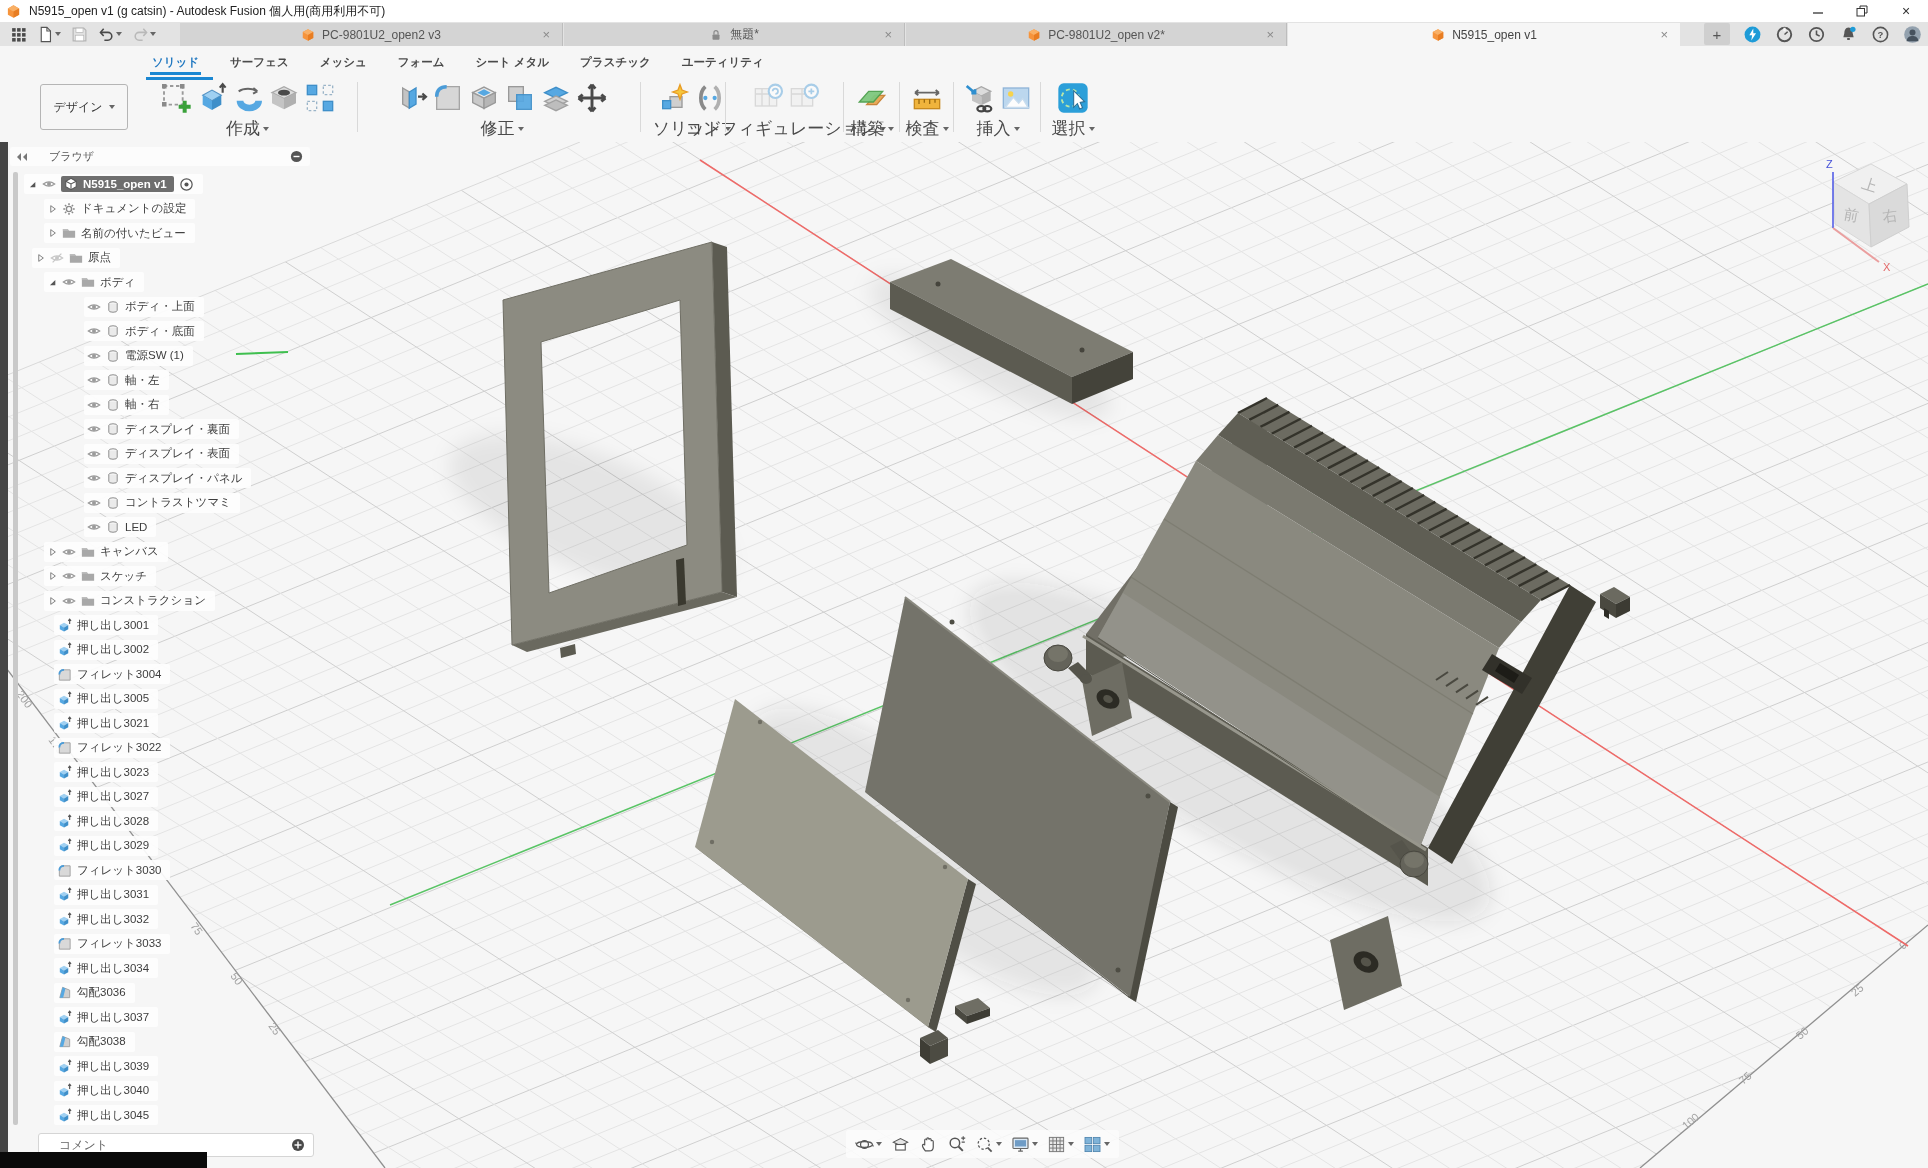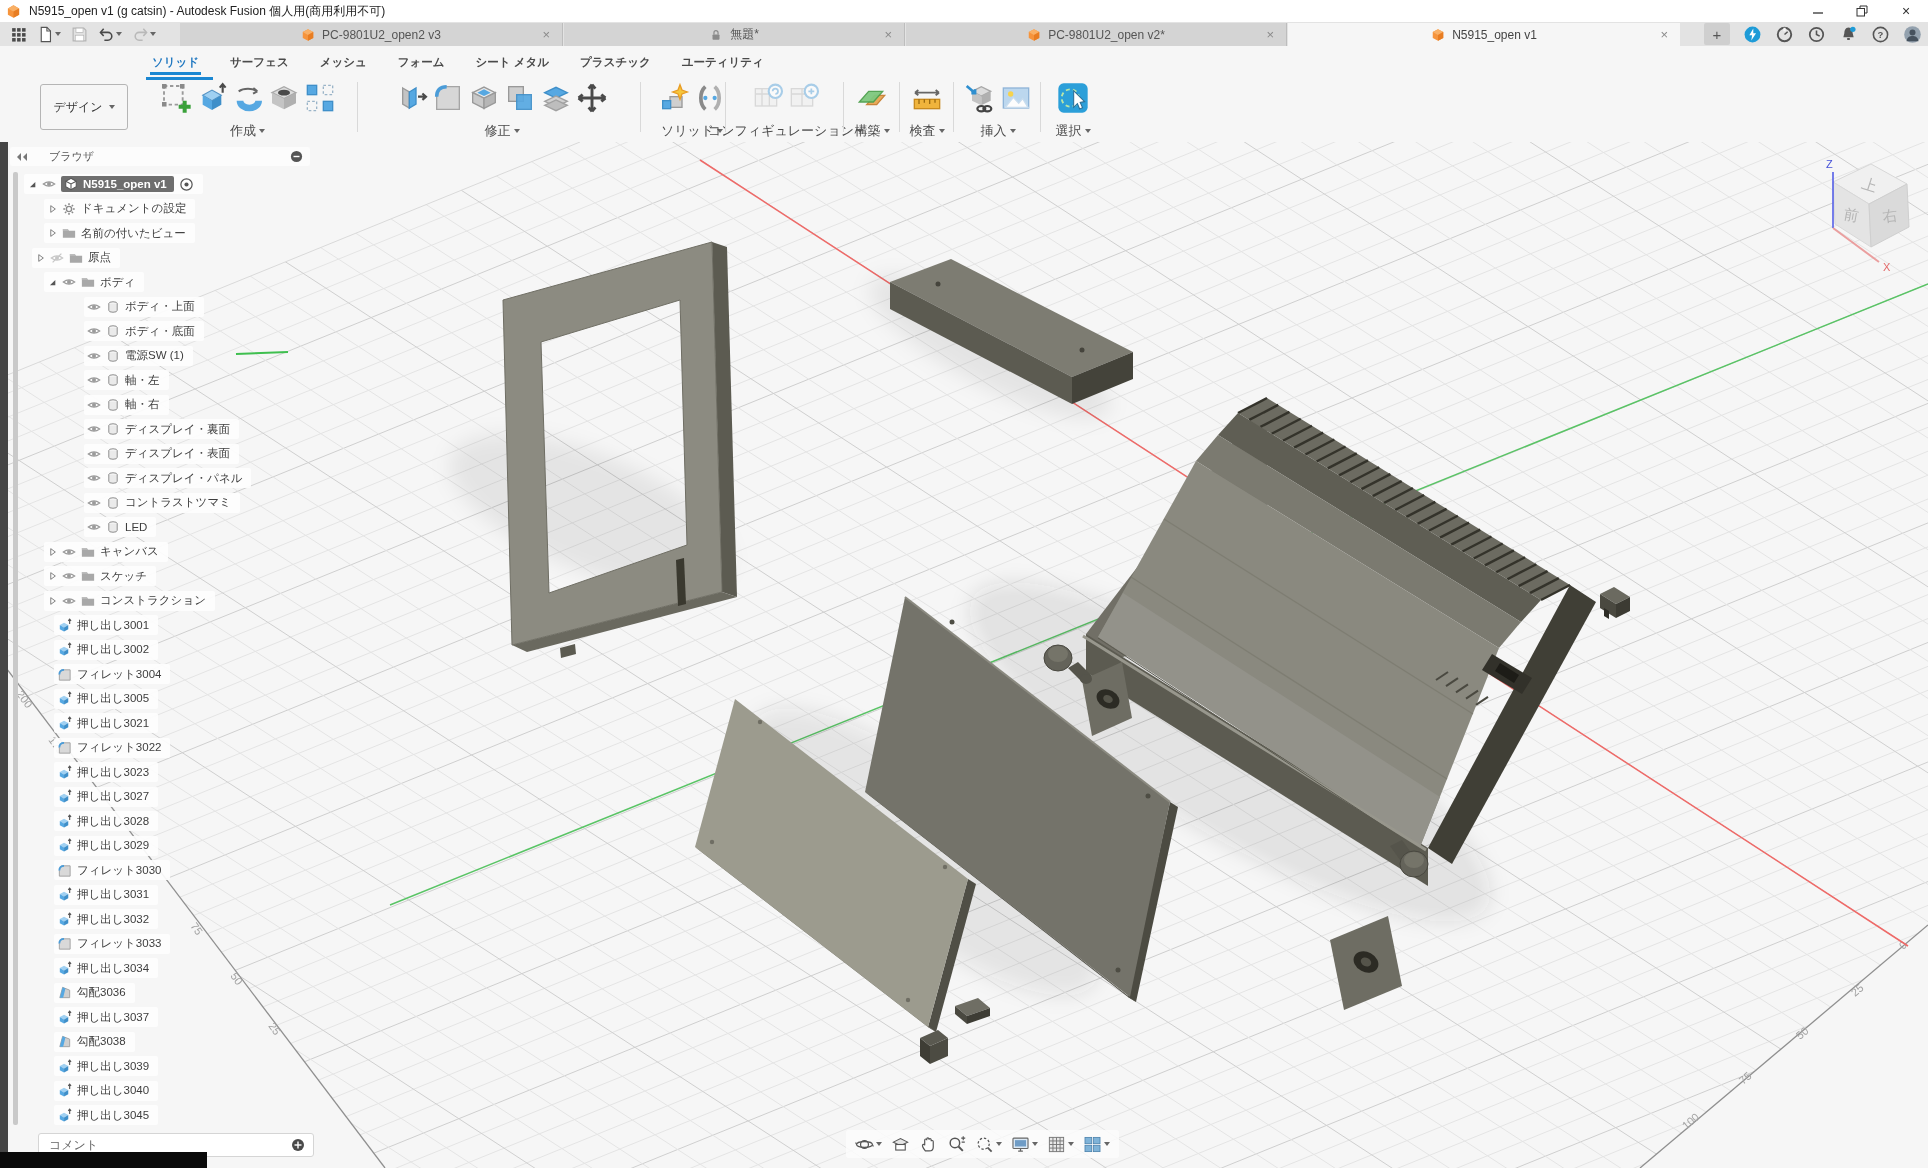--- a/index.html
+++ b/index.html
@@ -20,40 +20,40 @@
   #tabright{position:absolute;right:6px;top:0;height:24px;display:flex;align-items:center;gap:13px;}
   .plusbtn{width:26px;height:22px;background:#cfcfcf;display:flex;align-items:center;justify-content:center;color:#555;font-size:15px;border-radius:2px;}
   
   .ribbon{position:absolute;left:0;top:46px;width:1928px;height:96px;background:#f6f6f6;border-bottom:1px solid #c9c9c9;}
   #ribbontabs{position:absolute;left:150px;top:0;height:32px;display:flex;gap:27px;align-items:center;}
   .rtab{font-size:11.5px;font-weight:bold;color:#4a4a4a;padding:6px 2px 5px 2px;}
   .rtab.active{color:#1f77c0;border-bottom:3px solid #1b87d2;padding-bottom:2px;}
   .design-btn{position:absolute;left:40px;top:38px;width:88px;height:46px;border:1px solid #b5b5b5;border-radius:3px;background:transparent;display:flex;align-items:center;justify-content:center;gap:6px;font-size:12px;color:#333;}
   .rgroup{position:absolute;top:36px;height:58px;display:flex;flex-direction:column;align-items:center;}
   .rgroup .icons{display:flex;gap:4px;align-items:flex-start;height:38px;}
-  .rgroup .glabel{font-size:13px;color:#4a4a4a;margin-top:2px;display:flex;align-items:center;gap:3px;white-space:nowrap;}
+  .rgroup .glabel{font-size:17px;color:#4a4a4a;margin-top:2px;display:flex;align-items:center;gap:3px;white-space:nowrap;}
   .rgroup.disabled .icons{opacity:.45;}
   .rsep{position:absolute;top:36px;height:50px;width:1px;background:#d9d9d9;}
   .activebar{position:absolute;left:146px;top:31px;width:67px;height:3px;background:#1b87d2;}
   .caret{width:0;height:0;border-left:3.5px solid transparent;border-right:3.5px solid transparent;border-top:4px solid #666;display:inline-block;}
   
   #viewport{position:absolute;left:0;top:142px;width:1928px;height:1026px;}
   .left-strip{position:absolute;left:0;top:142px;width:8px;height:1026px;background:#454545;}
   .bottom-black{position:absolute;left:0;top:1152px;width:207px;height:16px;background:#0a0a0a;z-index:60;}
   #viewcube{position:absolute;left:1793px;top:150px;width:140px;height:135px;z-index:10;}
   
   #browser{position:absolute;left:0;top:0;width:0;height:0;z-index:20;}
   .bheader{position:absolute;left:10px;top:147px;width:300px;height:19px;background:rgba(252,252,252,.92);display:flex;align-items:center;font-size:11px;color:#555;border-radius:2px;}
   .bheader .hlbl{margin-left:21px;flex:1;}
   .bscroll{position:absolute;left:13px;top:172px;width:5px;height:953px;background:#c9c9c9;border-radius:2px;z-index:19;}
   .brow{position:absolute;height:20px;display:flex;align-items:center;gap:5px;background:rgba(253,253,253,.93);border-radius:2px;padding:0 9px 0 3px;font-size:11.5px;color:#3d3d3d;white-space:nowrap;z-index:21;}
   .brow .sel{background:#6e6e6e;color:#fff;display:flex;align-items:center;gap:5px;padding:1px 7px 1px 3px;border-radius:2px;font-weight:bold;}
   
   #commentbar{position:absolute;left:38px;top:1133px;width:274px;height:22px;background:rgba(255,255,255,.95);border:1px solid #d5d5d5;border-radius:3px;display:flex;align-items:center;z-index:30;font-size:12px;color:#666;}
-  #commentbar .clbl{margin-left:10px;flex:1;}
+  #commentbar .clbl{margin-left:20px;flex:1;}
   #commentbar .cplus{margin-right:8px;display:flex;}
   #navbar{position:absolute;left:846px;top:1130px;height:28px;display:flex;align-items:center;gap:3px;padding:0 6px;background:rgba(252,252,252,.8);border-radius:3px;z-index:30;}
   .navitem{display:flex;align-items:center;gap:2px;padding:2px 3px;}
 </style>
 </head>
 <body>
 
 <div id="app">
 
   <div class="titlebar">

